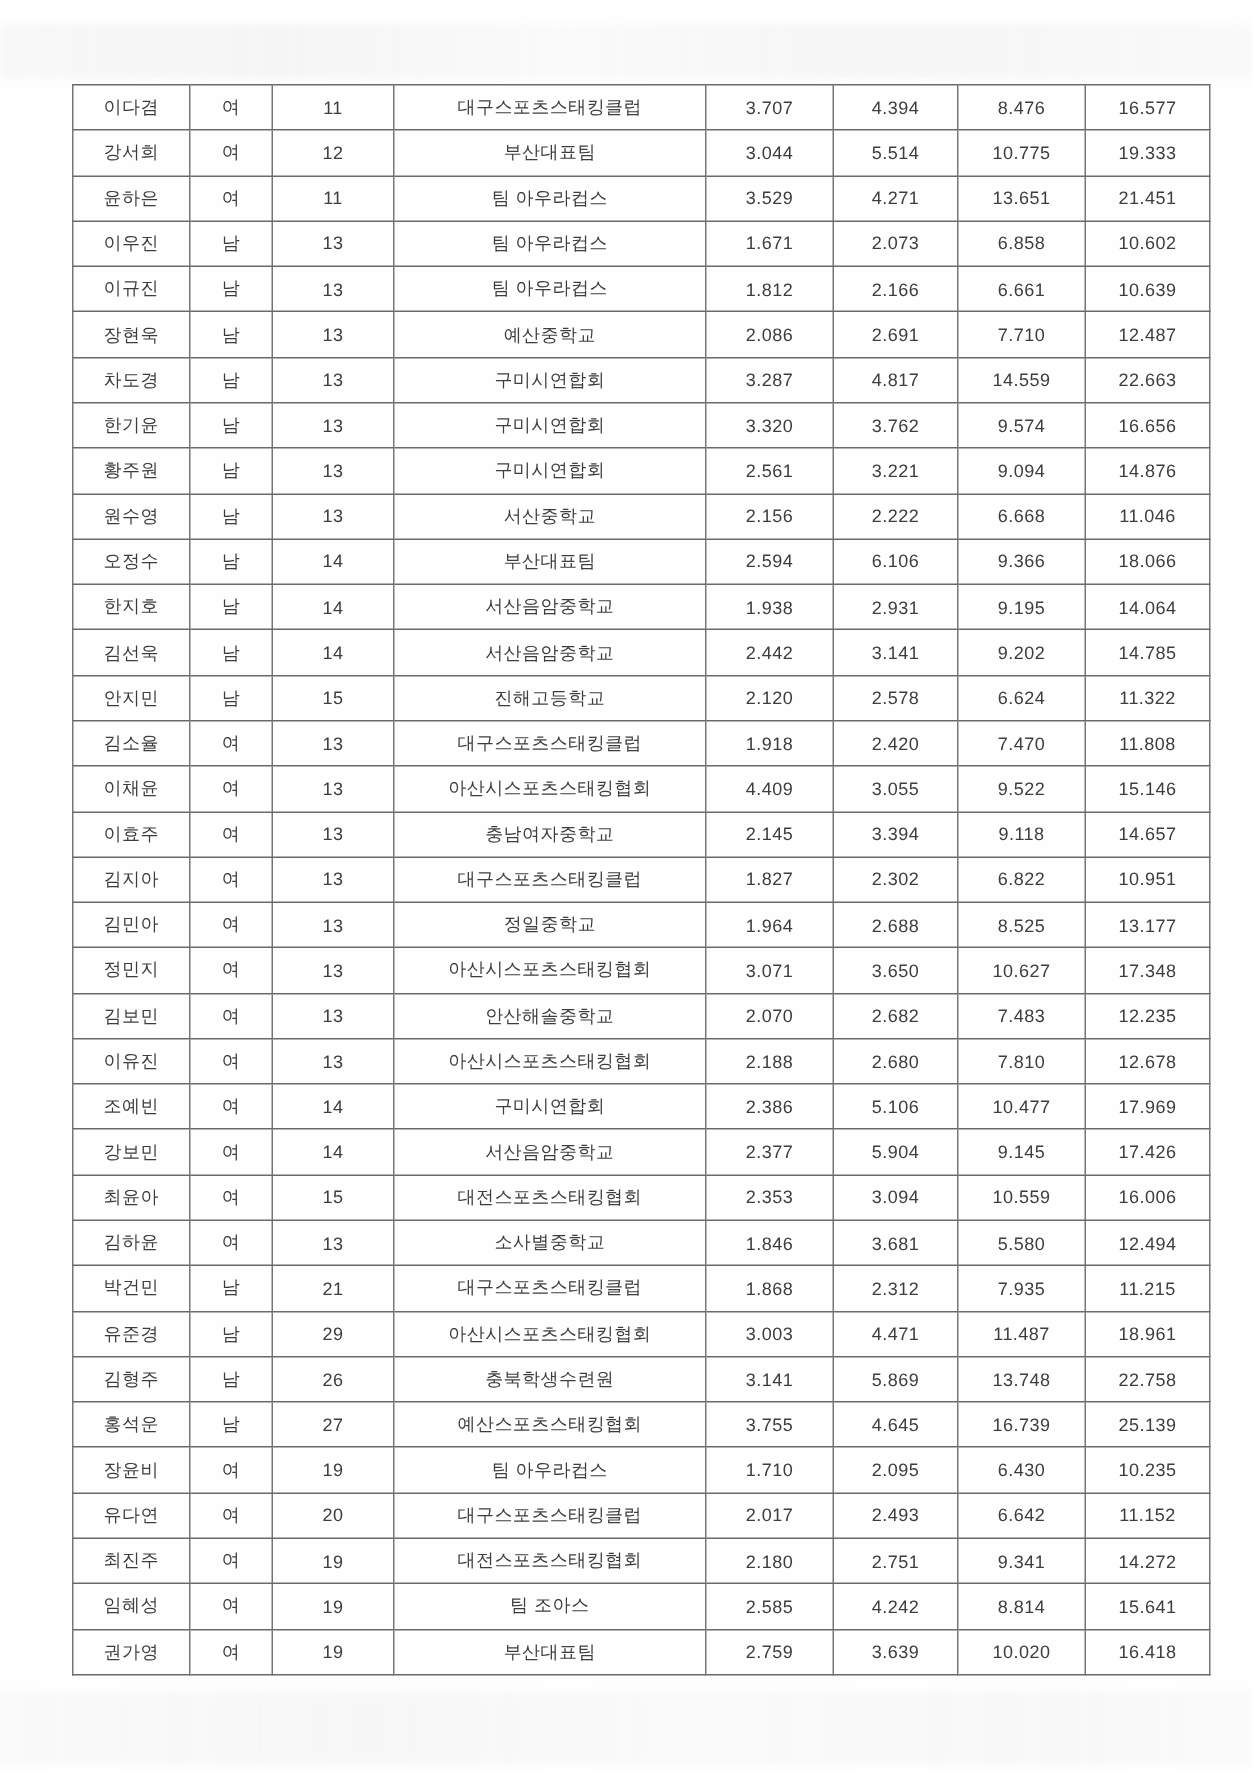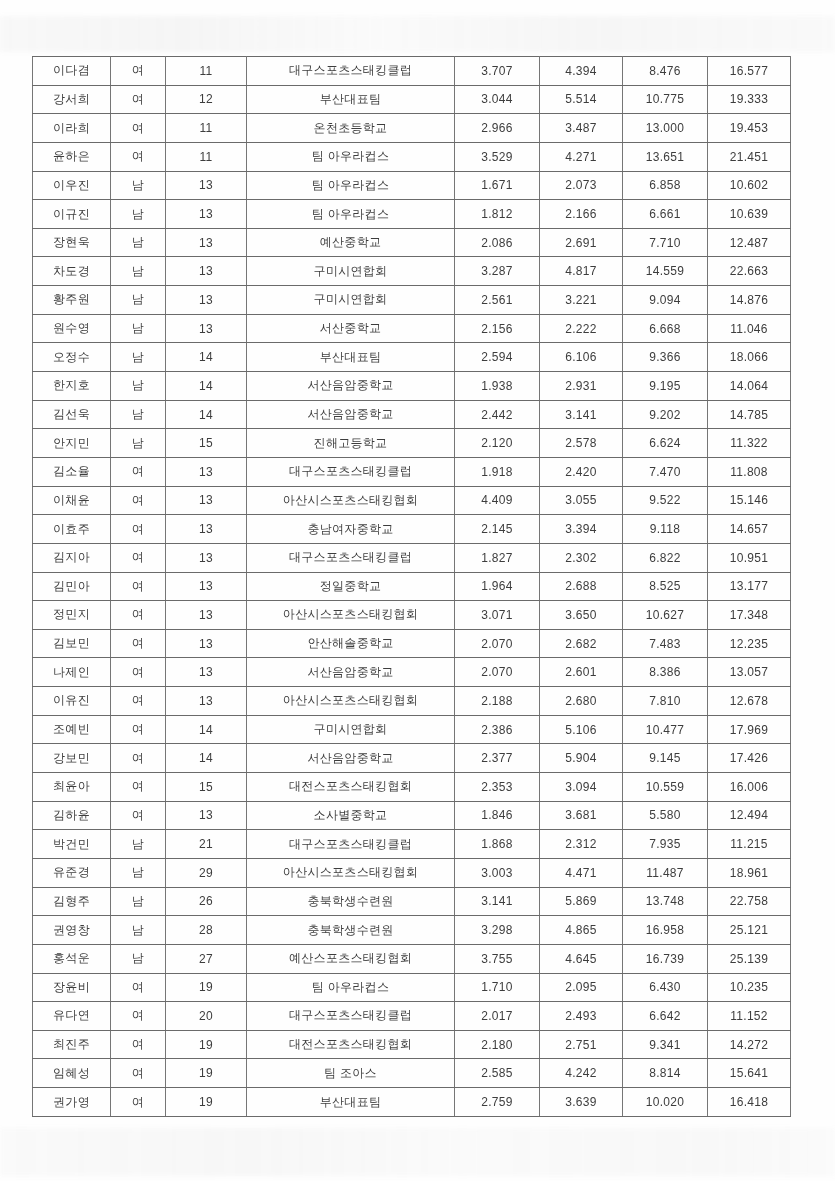--- a/index.html
+++ b/index.html
@@ -41,21 +41,21 @@
     background: linear-gradient(90deg,
       rgba(150,150,150,0.04) 0%,
       rgba(160,160,160,0.07) 30%,
       rgba(140,140,140,0.03) 55%,
       rgba(155,155,155,0.06) 85%,
       rgba(150,150,150,0.03) 100%);
     filter: blur(2px);
   }
   table.results {
     position: absolute;
-    left: 32px;
+    left: 48px;
     top: 56px;
     width: 758px;
     height: 1061px;
     border-collapse: collapse;
     table-layout: fixed;
     border: 1.6px solid #5f5f5f;
   }
   table.results td {
     border: 1px solid #767676;
     border-top: 1.4px solid #6a6a6a;
@@ -111,30 +111,20 @@
           <td>강서희</td>
           <td>여</td>
           <td>12</td>
           <td>부산대표팀</td>
           <td>3.044</td>
           <td>5.514</td>
           <td>10.775</td>
           <td>19.333</td>
         </tr>
         <tr>
-          <td>이라희</td>
-          <td>여</td>
-          <td>11</td>
-          <td>온천초등학교</td>
-          <td>2.966</td>
-          <td>3.487</td>
-          <td>13.000</td>
-          <td>19.453</td>
-        </tr>
-        <tr>
           <td>윤하은</td>
           <td>여</td>
           <td>11</td>
           <td>팀 아우라컵스</td>
           <td>3.529</td>
           <td>4.271</td>
           <td>13.651</td>
           <td>21.451</td>
         </tr>
         <tr>
@@ -171,20 +161,30 @@
           <td>차도경</td>
           <td>남</td>
           <td>13</td>
           <td>구미시연합회</td>
           <td>3.287</td>
           <td>4.817</td>
           <td>14.559</td>
           <td>22.663</td>
         </tr>
         <tr>
+          <td>한기윤</td>
+          <td>남</td>
+          <td>13</td>
+          <td>구미시연합회</td>
+          <td>3.320</td>
+          <td>3.762</td>
+          <td>9.574</td>
+          <td>16.656</td>
+        </tr>
+        <tr>
           <td>황주원</td>
           <td>남</td>
           <td>13</td>
           <td>구미시연합회</td>
           <td>2.561</td>
           <td>3.221</td>
           <td>9.094</td>
           <td>14.876</td>
         </tr>
         <tr>
@@ -301,30 +301,20 @@
           <td>김보민</td>
           <td>여</td>
           <td>13</td>
           <td>안산해솔중학교</td>
           <td>2.070</td>
           <td>2.682</td>
           <td>7.483</td>
           <td>12.235</td>
         </tr>
         <tr>
-          <td>나제인</td>
-          <td>여</td>
-          <td>13</td>
-          <td>서산음암중학교</td>
-          <td>2.070</td>
-          <td>2.601</td>
-          <td>8.386</td>
-          <td>13.057</td>
-        </tr>
-        <tr>
           <td>이유진</td>
           <td>여</td>
           <td>13</td>
           <td>아산시스포츠스태킹협회</td>
           <td>2.188</td>
           <td>2.680</td>
           <td>7.810</td>
           <td>12.678</td>
         </tr>
         <tr>
@@ -389,30 +379,20 @@
         </tr>
         <tr>
           <td>김형주</td>
           <td>남</td>
           <td>26</td>
           <td>충북학생수련원</td>
           <td>3.141</td>
           <td>5.869</td>
           <td>13.748</td>
           <td>22.758</td>
-        </tr>
-        <tr>
-          <td>권영창</td>
-          <td>남</td>
-          <td>28</td>
-          <td>충북학생수련원</td>
-          <td>3.298</td>
-          <td>4.865</td>
-          <td>16.958</td>
-          <td>25.121</td>
         </tr>
         <tr>
           <td>홍석운</td>
           <td>남</td>
           <td>27</td>
           <td>예산스포츠스태킹협회</td>
           <td>3.755</td>
           <td>4.645</td>
           <td>16.739</td>
           <td>25.139</td>

